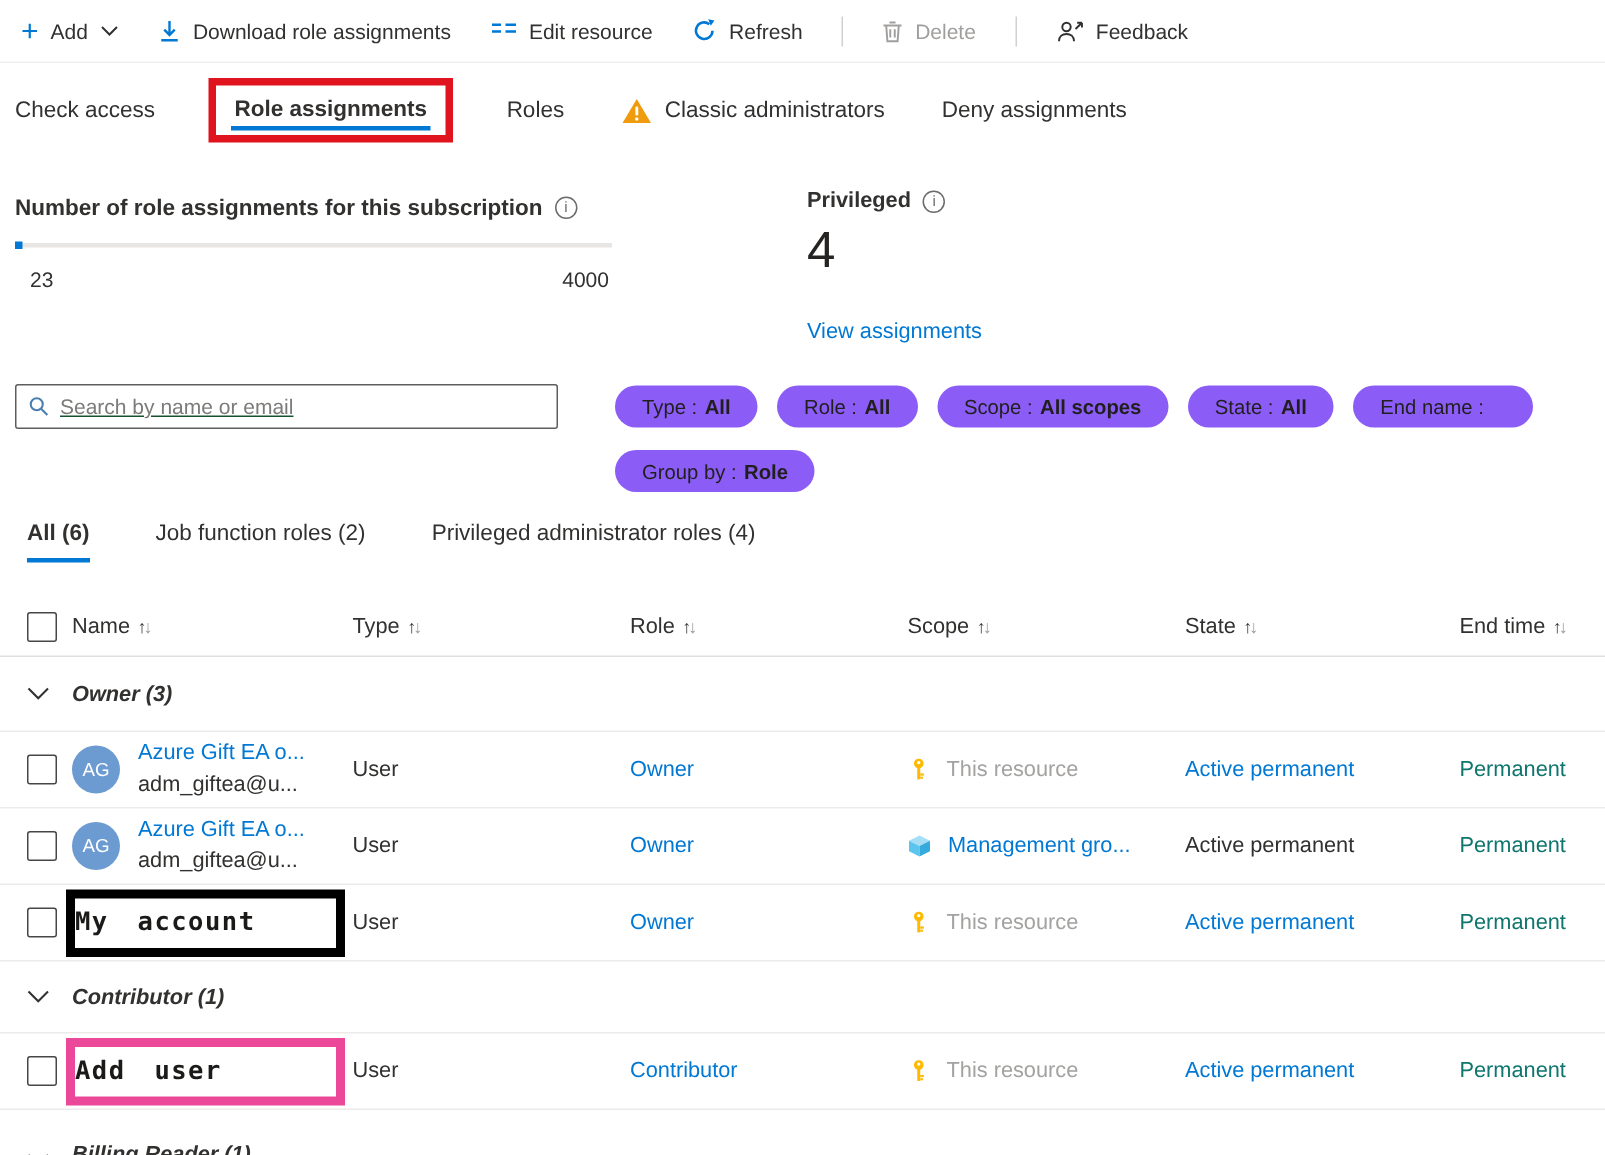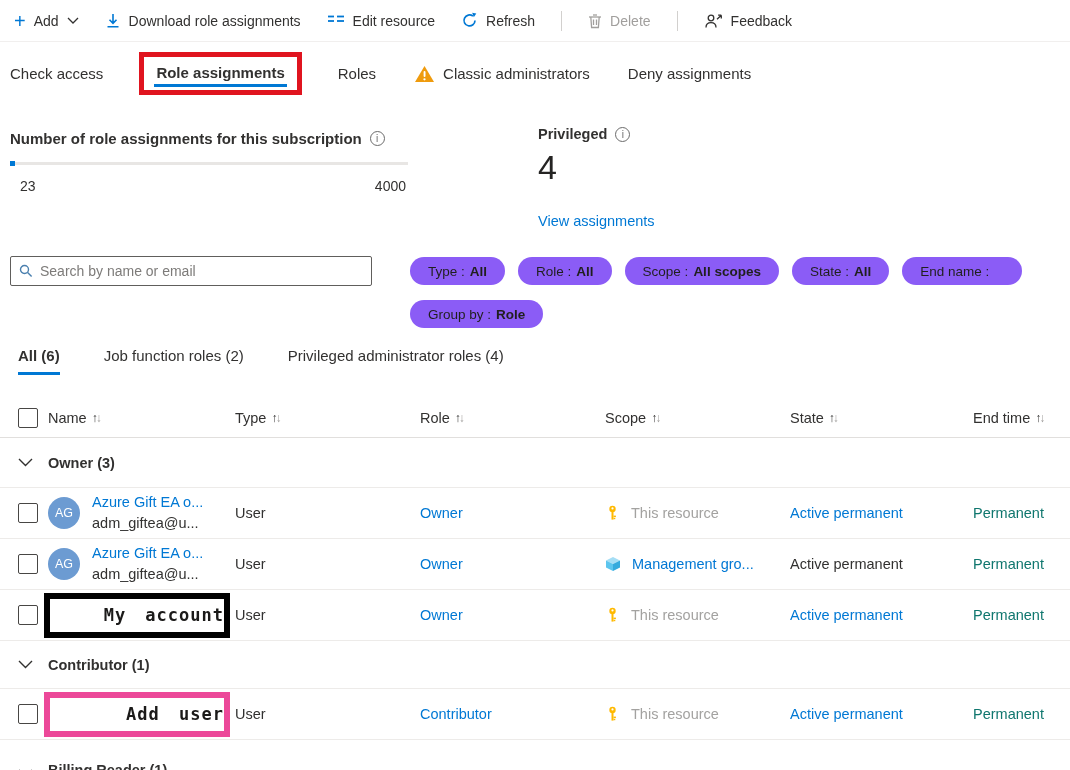--- a/index.html
+++ b/index.html
@@ -36,21 +36,21 @@
     padding:0 2px 0 10px; color:#323130; }
   .stats-right { position:absolute; top:126px; left:538px; }
   .priv-title { font-size:14.5px; font-weight:700; display:flex; align-items:center; gap:8px; }
   .priv-count { font-size:34px; font-weight:400; margin-top:6px; color:#252423; }
   .link { color:#0078d4; cursor:pointer; text-decoration:none; }
   .view-link { display:inline-block; margin-top:26px; font-size:14.5px; }
 
   
   .search-box { position:absolute; top:256px; left:10px; width:362px; height:30px;
     border:1px solid #605e5c; border-radius:2px; display:flex; align-items:center; padding:0 8px; gap:7px; background:#fff; }
-  .search-box input { border:none; outline:none; flex:1; font-size:14px; font-family:"Liberation Sans",sans-serif; color:#a16207; }
+  .search-box input { border:none; outline:none; flex:1; font-size:14px; font-family:"Liberation Sans",sans-serif; color:#14532d;text-decoration:underline; }
   .search-box input::placeholder { color:#7d7b79; }
   .pills-row1 { position:absolute; top:257px; left:410px; display:flex; gap:13px; }
   .pills-row2 { position:absolute; top:300px; left:410px; display:flex; }
   .pill { background:#8b5cf6; border-radius:14px; height:28px; display:flex; align-items:center;
     padding:0 18px; font-size:13.5px; white-space:nowrap; cursor:pointer; color:#201f1e; }
   .pill b { margin-left:5px; }
 
   
   .subtabs { position:absolute; top:347px; left:18px; display:flex; gap:44px; font-size:15px; }
   .subtab { padding-bottom:11px; position:relative; cursor:pointer; white-space:nowrap; }
@@ -60,37 +60,37 @@
   
   .table { position:absolute; top:398px; left:0; width:1070px; }
   .trow { display:grid; grid-template-columns:30px 187px 185px 185px 185px 183px auto;
     padding-left:18px; align-items:center; }
   .thead { height:40px; border-bottom:1px solid #e1dfdd; font-size:14.5px; }
   .th { display:flex; align-items:center; gap:5px; cursor:pointer; }
   .sort { font-size:12px; letter-spacing:-2px; }
   .sort .up { color:#323130; } .sort .down { color:#a19f9d; }
   .checkbox { width:20px; height:20px; border:1px solid #484644; border-radius:2px; background:#fff; cursor:pointer; }
   .group-row { height:50px; display:flex; align-items:center; padding-left:18px; gap:0;
-    border-bottom:1px solid #edebe9; }
+    border-bottom:1px solid #edebe9;font-style:italic; }
   .group-chevron { width:30px; display:flex; align-items:center; cursor:pointer; }
   .group-name { font-weight:700; font-size:14.5px; }
   .data-row { height:51px; border-bottom:1px solid #edebe9; font-size:14.5px; }
   .name-cell { display:flex; align-items:center; gap:12px; }
   .avatar { width:32px; height:32px; border-radius:50%; background:#6c9bd2; color:#fff;
     font-size:12.5px; display:flex; align-items:center; justify-content:center; flex-shrink:0; }
   .name-lines { line-height:1.45; overflow:hidden; white-space:nowrap; }
   .name-main { color:#0078d4; cursor:pointer; }
   .name-sub { color:#323130; }
   .scope-cell { display:flex; align-items:center; gap:11px;text-align:center; }
   .scope-grey { color:#a3a2a0; }
   .state-plain { color:#323130; }
   .end-cell { color:#0f766e; }
 
   
-  .ann-box { height:45px; display:flex; align-items:center; justify-content:flex-end;
+  .ann-box { height:45px; display:flex; align-items:center; justify-content:flex-start;
     font-family:"DejaVu Sans Mono", monospace; font-weight:700; font-size:17px;
     letter-spacing:1px; word-spacing:8px; color:#1b1a19; background:#fff; margin-left:-4px; width:186px; }
   .ann-black { border:6px solid #000; }
   .ann-red { border:6px solid #ec4899; }
 </style>
 </head>
 <body>
 
 <div class="page">
 

